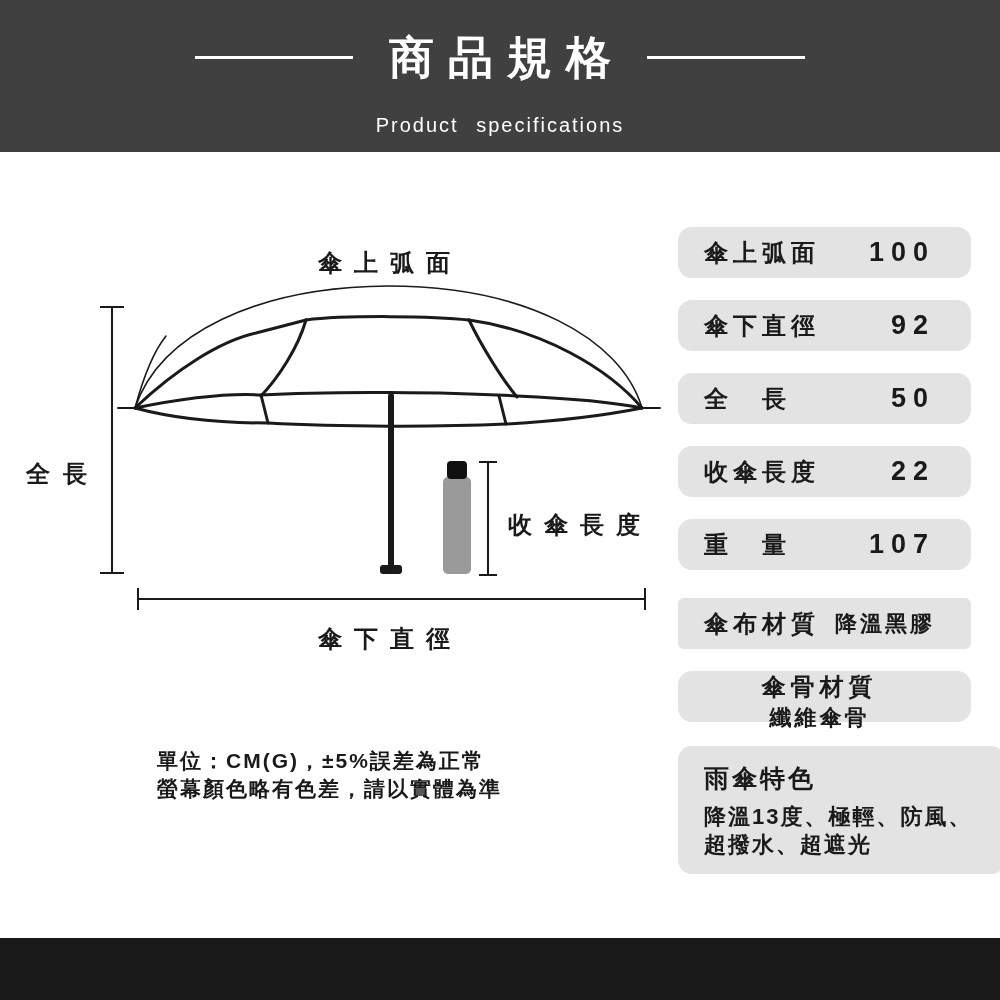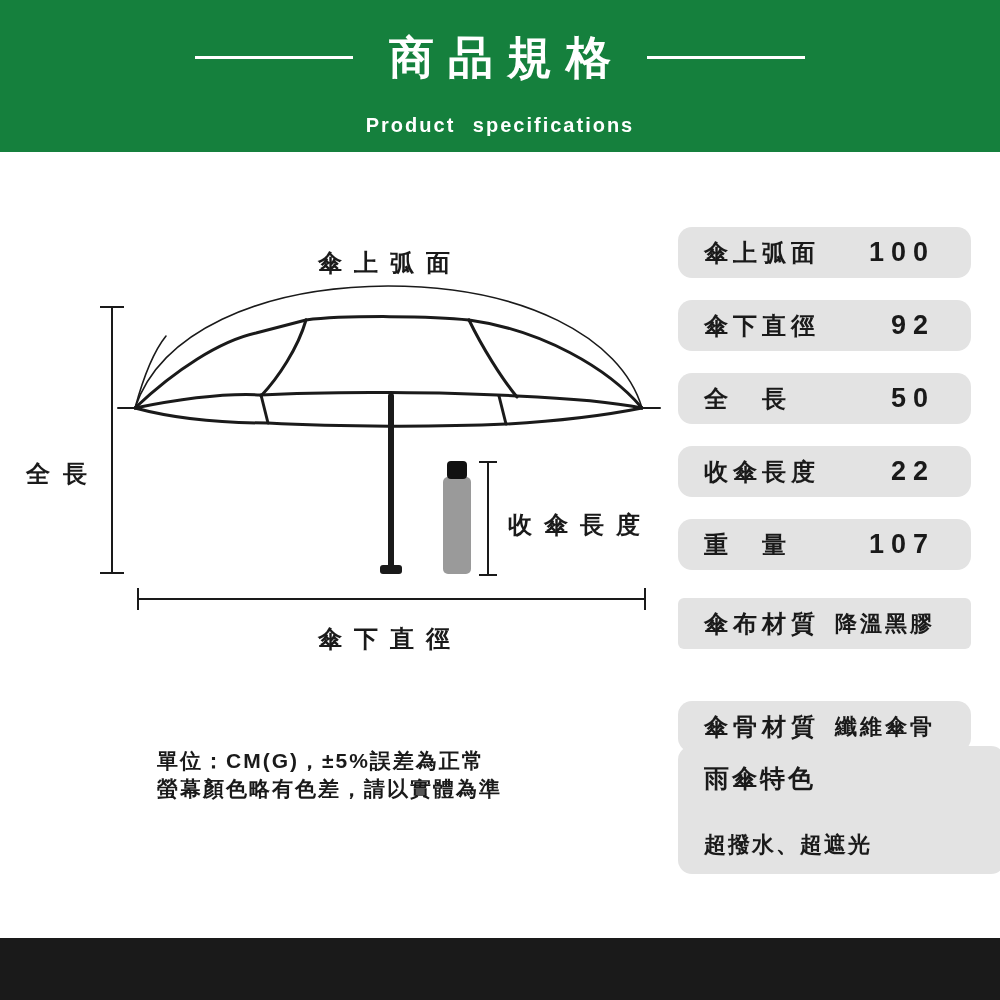--- a/index.html
+++ b/index.html
@@ -4,31 +4,31 @@
 <style>
   html,body{margin:0;padding:0;}
   body{
     width:1000px;height:1000px;position:relative;background:#ffffff;
     font-family:"Liberation Sans","DejaVu Sans",sans-serif;color:#1a1a1a;
     overflow:hidden;
   }
   
   .header{
     position:absolute;left:0;top:0;width:1000px;height:152px;
-    background:#15803d;color:#fff;
+    background:#404040;color:#fff;
     display:flex;flex-direction:column;align-items:center;justify-content:center;
   }
   .title-row{display:flex;align-items:center;gap:22px;margin-top:12px;}
   .title-line{width:158px;height:3px;background:#fff;}
   .main-title{
     font-size:45px;font-weight:700;letter-spacing:14px;
     white-space:nowrap;text-indent:14px;
   }
   .sub-title{
-    margin-top:26px;font-size:20px;font-weight:700;letter-spacing:2px;
+    margin-top:26px;font-size:20px;font-weight:400;letter-spacing:2px;
     word-spacing:10px;white-space:nowrap;
   }
   
   .footer{
     position:absolute;left:0;top:938px;width:1000px;height:62px;background:#1a1a1a;
   }
   
   .diagram-svg{position:absolute;left:0;top:0;width:1000px;height:1000px;pointer-events:none;}
   .diag-label{
     position:absolute;font-weight:700;font-size:24px;letter-spacing:12px;
@@ -47,21 +47,21 @@
   .spec-label{
     font-size:24px;font-weight:700;letter-spacing:5px;white-space:nowrap;
     min-width:112px;flex:0 0 auto;
   }
   .spec-value{
     flex:1;text-align:right;font-size:27px;font-weight:700;letter-spacing:7px;
     white-space:nowrap;
   }
   .spec-value.text{font-size:22px;letter-spacing:3px;}
   .row-0{top:227px;} .row-1{top:300px;} .row-2{top:373px;} .row-3{top:446px;}
-  .row-4{top:519px;} .row-5{top:598px;border-radius:6px;} .row-6{top:701px;}
+  .row-4{top:519px;} .row-5{top:598px;border-radius:6px;} .row-6{top:671px;flex-direction:column;}
   .features-card{
     position:absolute;left:678px;top:746px;width:327px;height:128px;background:#e3e3e3;
     border-radius:14px;box-sizing:border-box;padding:16px 18px 0 26px;
   }
   .features-title{font-size:25px;font-weight:700;letter-spacing:3px;}
   .features-desc{
     margin-top:8px;font-size:22px;font-weight:700;letter-spacing:2px;line-height:28px;
   }
   
   .note{
@@ -146,21 +146,21 @@
   <span class="spec-label">傘布材質</span>
   <span class="spec-value text">降溫黑膠</span>
 </div>
 <div class="spec-row row-6">
   <span class="spec-label">傘骨材質</span>
   <span class="spec-value text">纖維傘骨</span>
 </div>
 <div class="features-card">
   <div class="features-title">雨傘特色</div>
   <div class="features-desc">
-    <br>
+    <span>降溫13度、極輕、防風、</span><br>
     <span>超撥水、超遮光</span>
   </div>
 </div>
 
 <div class="note">
   <span>單位：CM(G)，±5%誤差為正常</span><br>
   <span>螢幕顏色略有色差，請以實體為準</span>
 </div>
 
 <div class="footer"></div>

